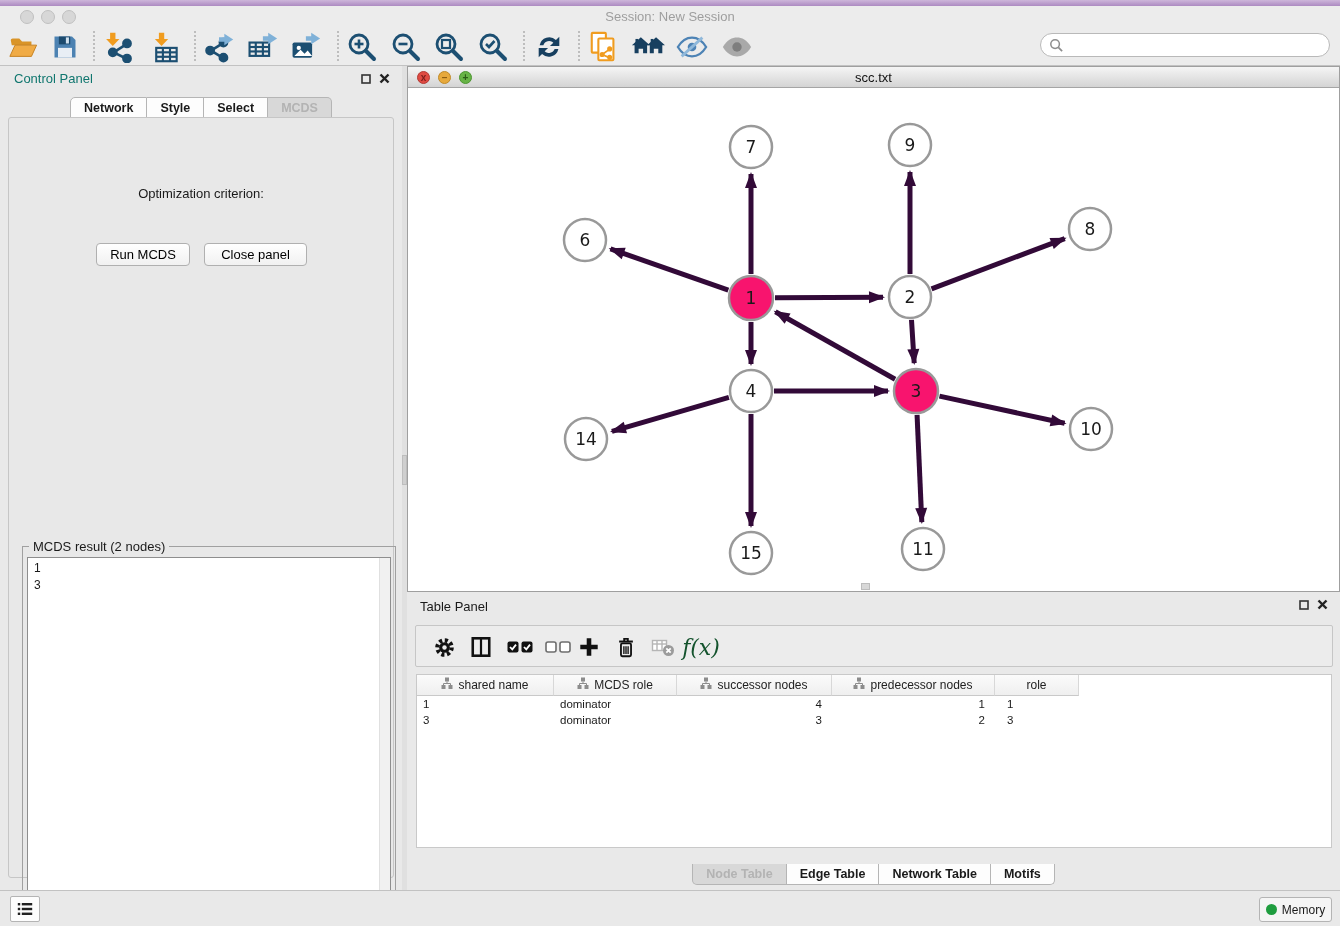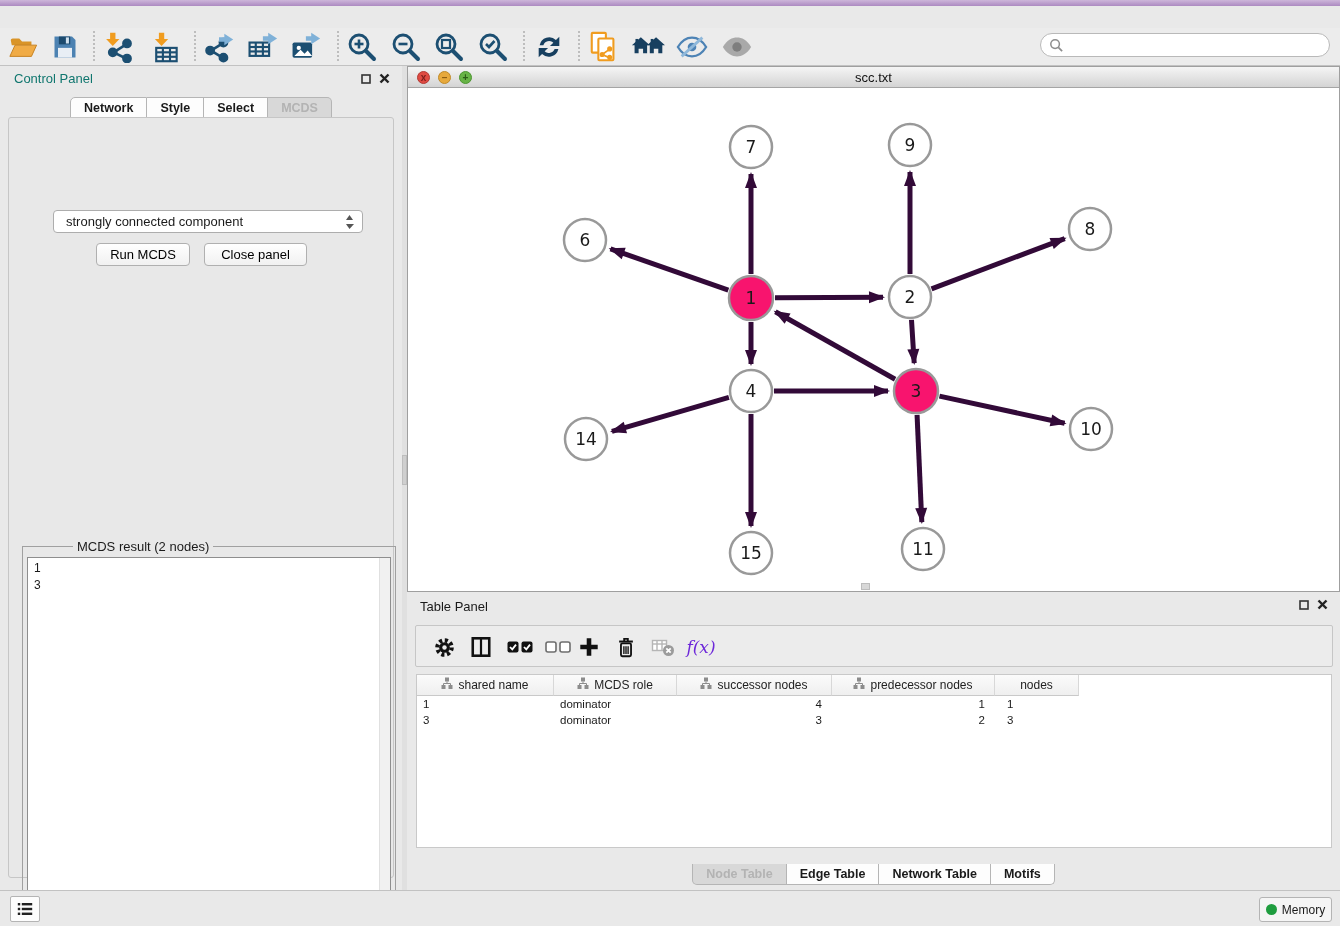--- a/index.html
+++ b/index.html
@@ -47,21 +47,21 @@
   .opt-label { position:absolute; left:0; top:68px; width:100%; text-align:center; }
   .dropdown { position:absolute; left:44px; top:92px; width:310px; height:23px; background:#fff;
     border:1px solid #adadad; border-radius:4px; display:flex; align-items:center; cursor:pointer; }
   .dropdown .val { flex:1; padding-left:12px; }
   .dropdown svg { margin-right:8px; }
   .btn { position:absolute; top:125px; height:23px; background:linear-gradient(#ffffff,#f1f1f1);
     border:1px solid #b0b0b0; border-radius:4px; font-family:"Liberation Sans",sans-serif;
     font-size:13px; cursor:pointer; }
   .result-box { position:absolute; left:13px; top:428px; width:374px; height:377px;
     border:1px solid #a0a0a0; }
-  .result-title { position:absolute; left:6px; top:-8px; background:#e8e8e8; padding:0 4px; font-size:13px;margin-left:44px; }
+  .result-title { position:absolute; left:6px; top:-8px; background:#e8e8e8; padding:0 4px; font-size:13px; }
   .result-inner { position:absolute; left:4px; top:10px; right:4px; bottom:4px;
     background:#fff; border:1px solid #8e8e8e; overflow:hidden; }
   .result-scroll { position:absolute; top:0; right:0; bottom:0; width:11px; background:#f1f1f1;
     border-left:1px solid #e0e0e0; }
   .result-lines { padding:2px 6px; font-size:12px; line-height:17px; }
   
   .v-splitter { position:absolute; left:402px; top:66px; width:5px; height:824px; background:#e0e0e0; }
   .v-grip { position:absolute; left:0; top:389px; width:5px; height:30px; background:#cfcfcf;
     border:1px solid #bdbdbd; cursor:col-resize; }
   
@@ -108,20 +108,26 @@
     border:1px solid #b4b4b4; border-radius:3px; display:flex; align-items:center; justify-content:center;
     gap:5px; font-size:12px; cursor:pointer;text-align:center; }
   .mem-dot { width:11px; height:11px; border-radius:50%; background:#1f9d3f; }
 </style>
 </head>
 <body>
 
 <div class="app">
 
   <div class="top-strip"></div>
+  <div class="titlebar">
+    <span class="traffic t1"></span>
+    <span class="traffic t2"></span>
+    <span class="traffic t3"></span>
+    <div class="win-title">Session: New Session</div>
+  </div>
 
   <div class="toolbar">
     <span class="tbtn" style="left:5px">
       <svg width="30" height="30" viewBox="0 0 32 32">
           <path d="M3 9c0-1.2.9-2 2-2h7l3 3h10v4H4z" fill="#d99428"></path>
           <path d="M2 26l5.5-12h23L25 26z" fill="#f0ab45" stroke="#c47f1e"></path>
         </svg>
     </span>
     <span class="tbtn" style="left:47px">
       <svg width="28" height="28" viewBox="0 0 32 32">
@@ -287,27 +293,21 @@
     </div>
     <div class="cp-tabs">
         <div class="tabrow top" id="cp-tabrow">
           <span class="tab">Network</span>
           <span class="tab">Style</span>
           <span class="tab">Select</span>
           <span class="tab active">MCDS</span>
         </div>
       </div>
     <div class="cp-content">
-      <div class="dropdown">
-        <span class="val">strongly connected component</span>
-        <svg width="9" height="16" viewBox="0 0 9 16">
-            <path d="M4.5 1L8 6H1z" fill="#555"></path>
-            <path d="M4.5 15L1 10h8z" fill="#555"></path>
-          </svg>
-      </div>
+      <div class="opt-label">Optimization criterion:</div>
       <button class="btn" style="left:87px; width:94px;">Run MCDS</button>
       <button class="btn" style="left:195px; width:103px;">Close panel</button>
       <div class="result-box">
         <span class="result-title">MCDS result (2 nodes)</span>
         <div class="result-inner">
           <div class="result-lines" id="result-lines">
               <div>1</div>
               <div>3</div>
             </div>
           <div class="result-scroll"></div>
@@ -464,21 +464,21 @@
               <rect x="1.5" y="4.5" width="14" height="10"></rect>
               <line x1="1.5" y1="8" x2="15.5" y2="8"></line>
               <line x1="6" y1="4.5" x2="6" y2="14.5"></line>
               <line x1="11" y1="4.5" x2="11" y2="14.5"></line>
             </g>
             <circle cx="17.5" cy="14.5" r="5.5" fill="#9b9b9b"></circle>
             <path d="M15.3 12.3l4.4 4.4M19.7 12.3l-4.4 4.4" stroke="#fff" stroke-width="1.8"></path>
           </svg>
       </span>
       <span class="tp-icon" style="left:268px">
-        <span style="font-family:'DejaVu Serif',serif; font-style:italic; font-size:17px; color:#6d28d9;">f(x)</span>
+        <span style="font-family:'DejaVu Serif',serif; font-style:italic; font-size:22px; color:#14532d;">f(x)</span>
       </span>
     </div>
     <div class="tp-table">
       <div class="thead" id="table-head">
           <div class="th" style="width: 137px;">
             <span><svg width="12" height="13" viewBox="0 0 12 13">
                 <rect x="4" y="0.5" width="4" height="4" fill="#8c8c8c"></rect>
                 <rect x="0.5" y="8" width="4" height="4" fill="#8c8c8c"></rect>
                 <rect x="7.5" y="8" width="4" height="4" fill="#8c8c8c"></rect>
                 <path d="M6 4.5v2M2.5 8V6.5h7V8" stroke="#8c8c8c" fill="none"></path>
@@ -506,21 +506,21 @@
           <div class="th" style="width: 163px;">
             <span><svg width="12" height="13" viewBox="0 0 12 13">
                 <rect x="4" y="0.5" width="4" height="4" fill="#8c8c8c"></rect>
                 <rect x="0.5" y="8" width="4" height="4" fill="#8c8c8c"></rect>
                 <rect x="7.5" y="8" width="4" height="4" fill="#8c8c8c"></rect>
                 <path d="M6 4.5v2M2.5 8V6.5h7V8" stroke="#8c8c8c" fill="none"></path>
               </svg></span>
             <span>predecessor nodes</span>
           </div>
           <div class="th" style="width: 84px;">
-            <span>nodes</span>
+            <span>role</span>
           </div>
         </div>
       <div id="table-body">
           <div class="trow">
             <div class="td l" style="width: 137px;">1</div>
             <div class="td l" style="width: 123px;">dominator</div>
             <div class="td r" style="width: 155px;">4</div>
             <div class="td r" style="width: 163px;">1</div>
             <div class="td n" style="width: 84px;">1</div>
           </div>

